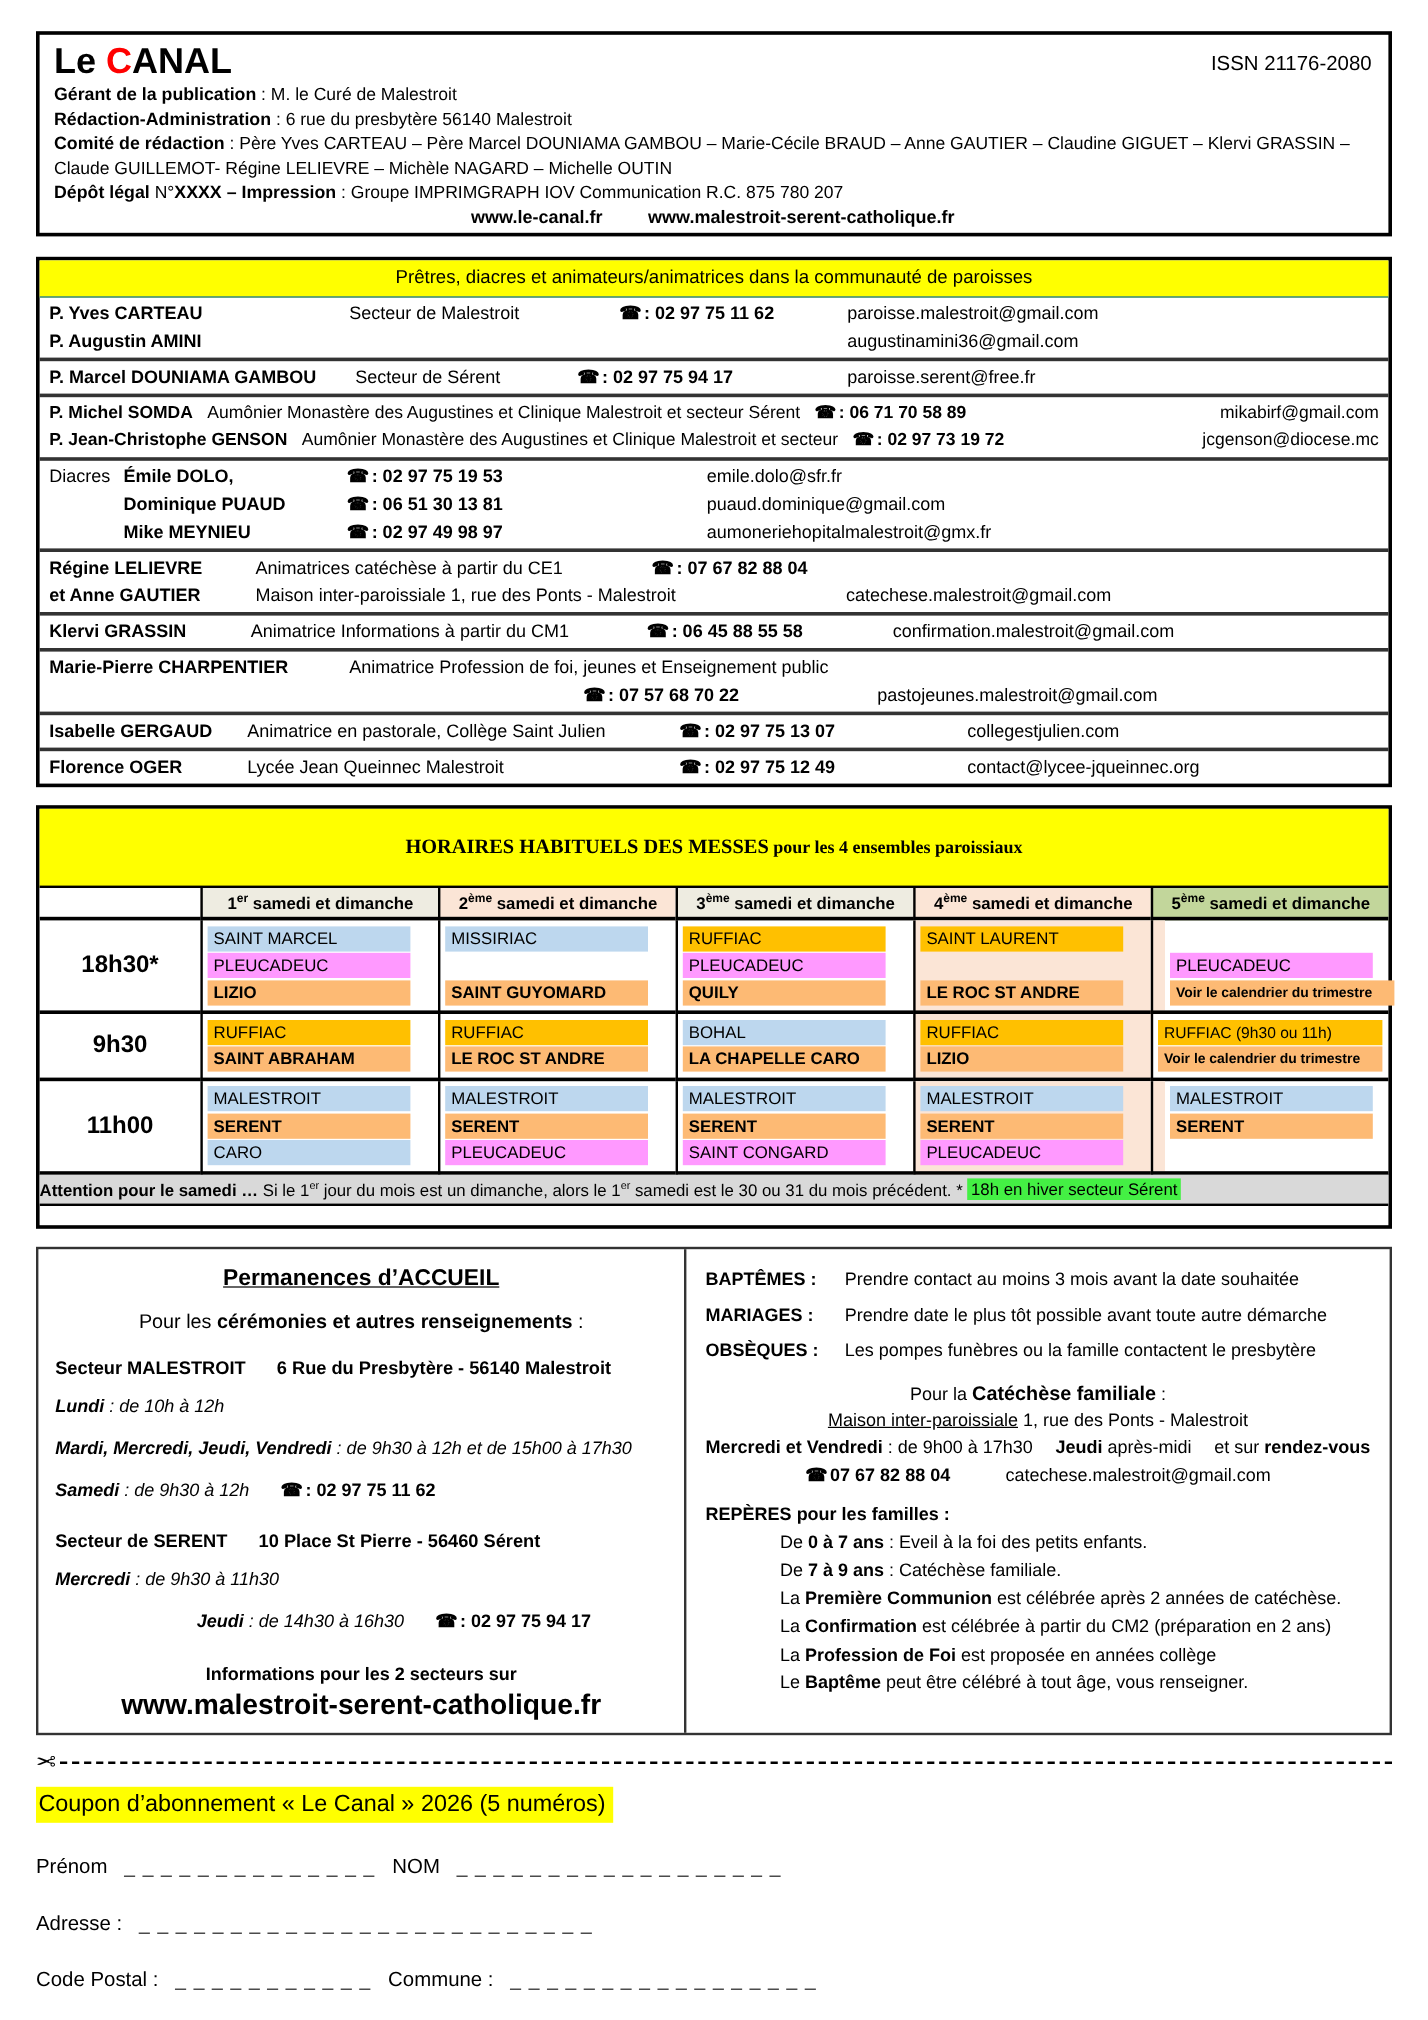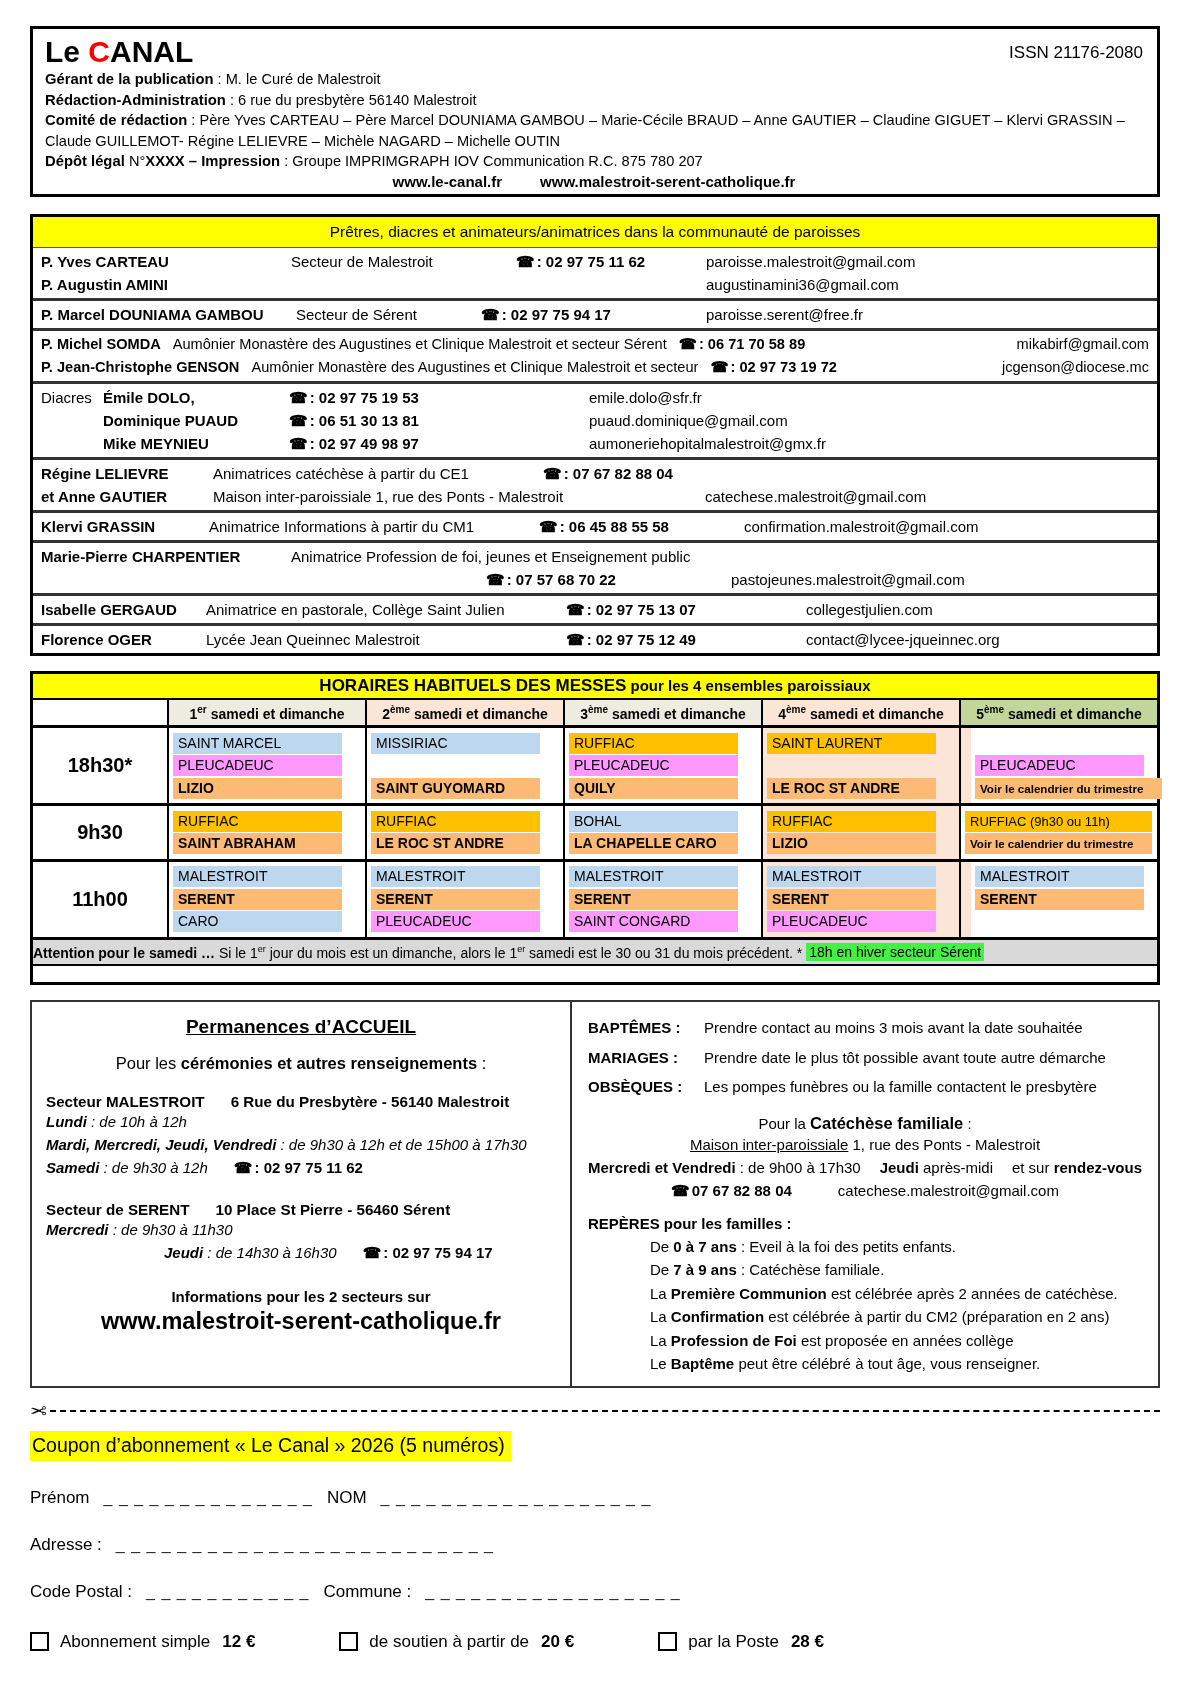--- a/index.html
+++ b/index.html
@@ -36,21 +36,21 @@
   .g6{grid-template-columns:168px 330px 205px 1fr;}
   .g7a{grid-template-columns:250px 1fr;}
   .g7b{grid-template-columns:445px 245px 1fr;}
   .g8{grid-template-columns:165px 360px 240px 1fr;}
   .nm{font-weight:bold;}
   .ph{font-weight:bold;white-space:nowrap;}
   .pico{font-weight:bold;margin-right:2px;}
 
   
   .mass{border:3px solid #000;margin-top:15px;}
-  .mass-banner{background:#FFFF00;text-align:center;border-bottom:2px solid #000;padding:2px 0;}
+  .mass-banner{background:#FFFF00;text-align:center;border-bottom:2px solid #000;padding:22px 0;font-family:Liberation Serif, serif;}
   .mass-banner .big{font-size:17px;font-weight:bold;}
   .mass-banner .rest{font-size:15px;font-weight:bold;}
   .mgrid{display:grid;grid-template-columns:134px repeat(5,1fr);}
   .mh{font-weight:bold;font-size:14px;text-align:center;padding:4px 0;border-bottom:3px solid #000;border-left:2px solid #000;}
   .mh sup{font-size:10px;}
   .corner{background:#fff;border-left:none;}
   .bg-beige{background:#EEECE1;}
   .bg-peach{background:#FBE5D6;}
   .bg-olive{background:#C2D69B;}
   .mtime{display:flex;align-items:center;justify-content:center;font-weight:bold;font-size:20px;border-bottom:3px solid #000;}
@@ -71,21 +71,21 @@
   .mnote .hl{background:#44F044;padding:1px 3px;}
   .mempty{grid-column:1/-1;height:16px;}
 
   
   .duo{display:flex;margin-top:15px;border:2px solid #333;}
   .boxL{width:510px;border-right:2px solid #333;padding:8px 14px 10px;}
   .boxR{flex:1;padding:8px 16px 10px;}
   .perm-title{text-align:center;font-weight:bold;font-size:19px;text-decoration:underline;margin:6px 0 16px;}
   .perm-sub{text-align:center;font-size:16.5px;margin-bottom:20px;}
   .sec-head{font-weight:bold;font-size:15.2px;display:flex;gap:26px;margin-top:8px;}
-  .day-line{font-size:15px;font-style:italic;line-height:23px;}
+  .day-line{font-size:15px;font-style:italic;line-height:23px;margin-top:12px;}
   .day-line b{font-style:italic;}
   .day-line .ph{font-style:normal;margin-left:26px;}
   .jeudi{padding-left:118px;}
   .info1{text-align:center;font-weight:bold;font-size:15px;margin-top:24px;}
   .info2{text-align:center;font-weight:bold;font-size:23.5px;margin-top:3px;}
 
   .sac{display:grid;grid-template-columns:116px 1fr;font-size:15px;line-height:23.5px;margin-top:6px;}
   .sac .lbl{font-weight:bold;}
   .cat-int{text-align:center;font-size:15px;margin-top:15px;}
   .cat-int b{font-size:16.5px;}

